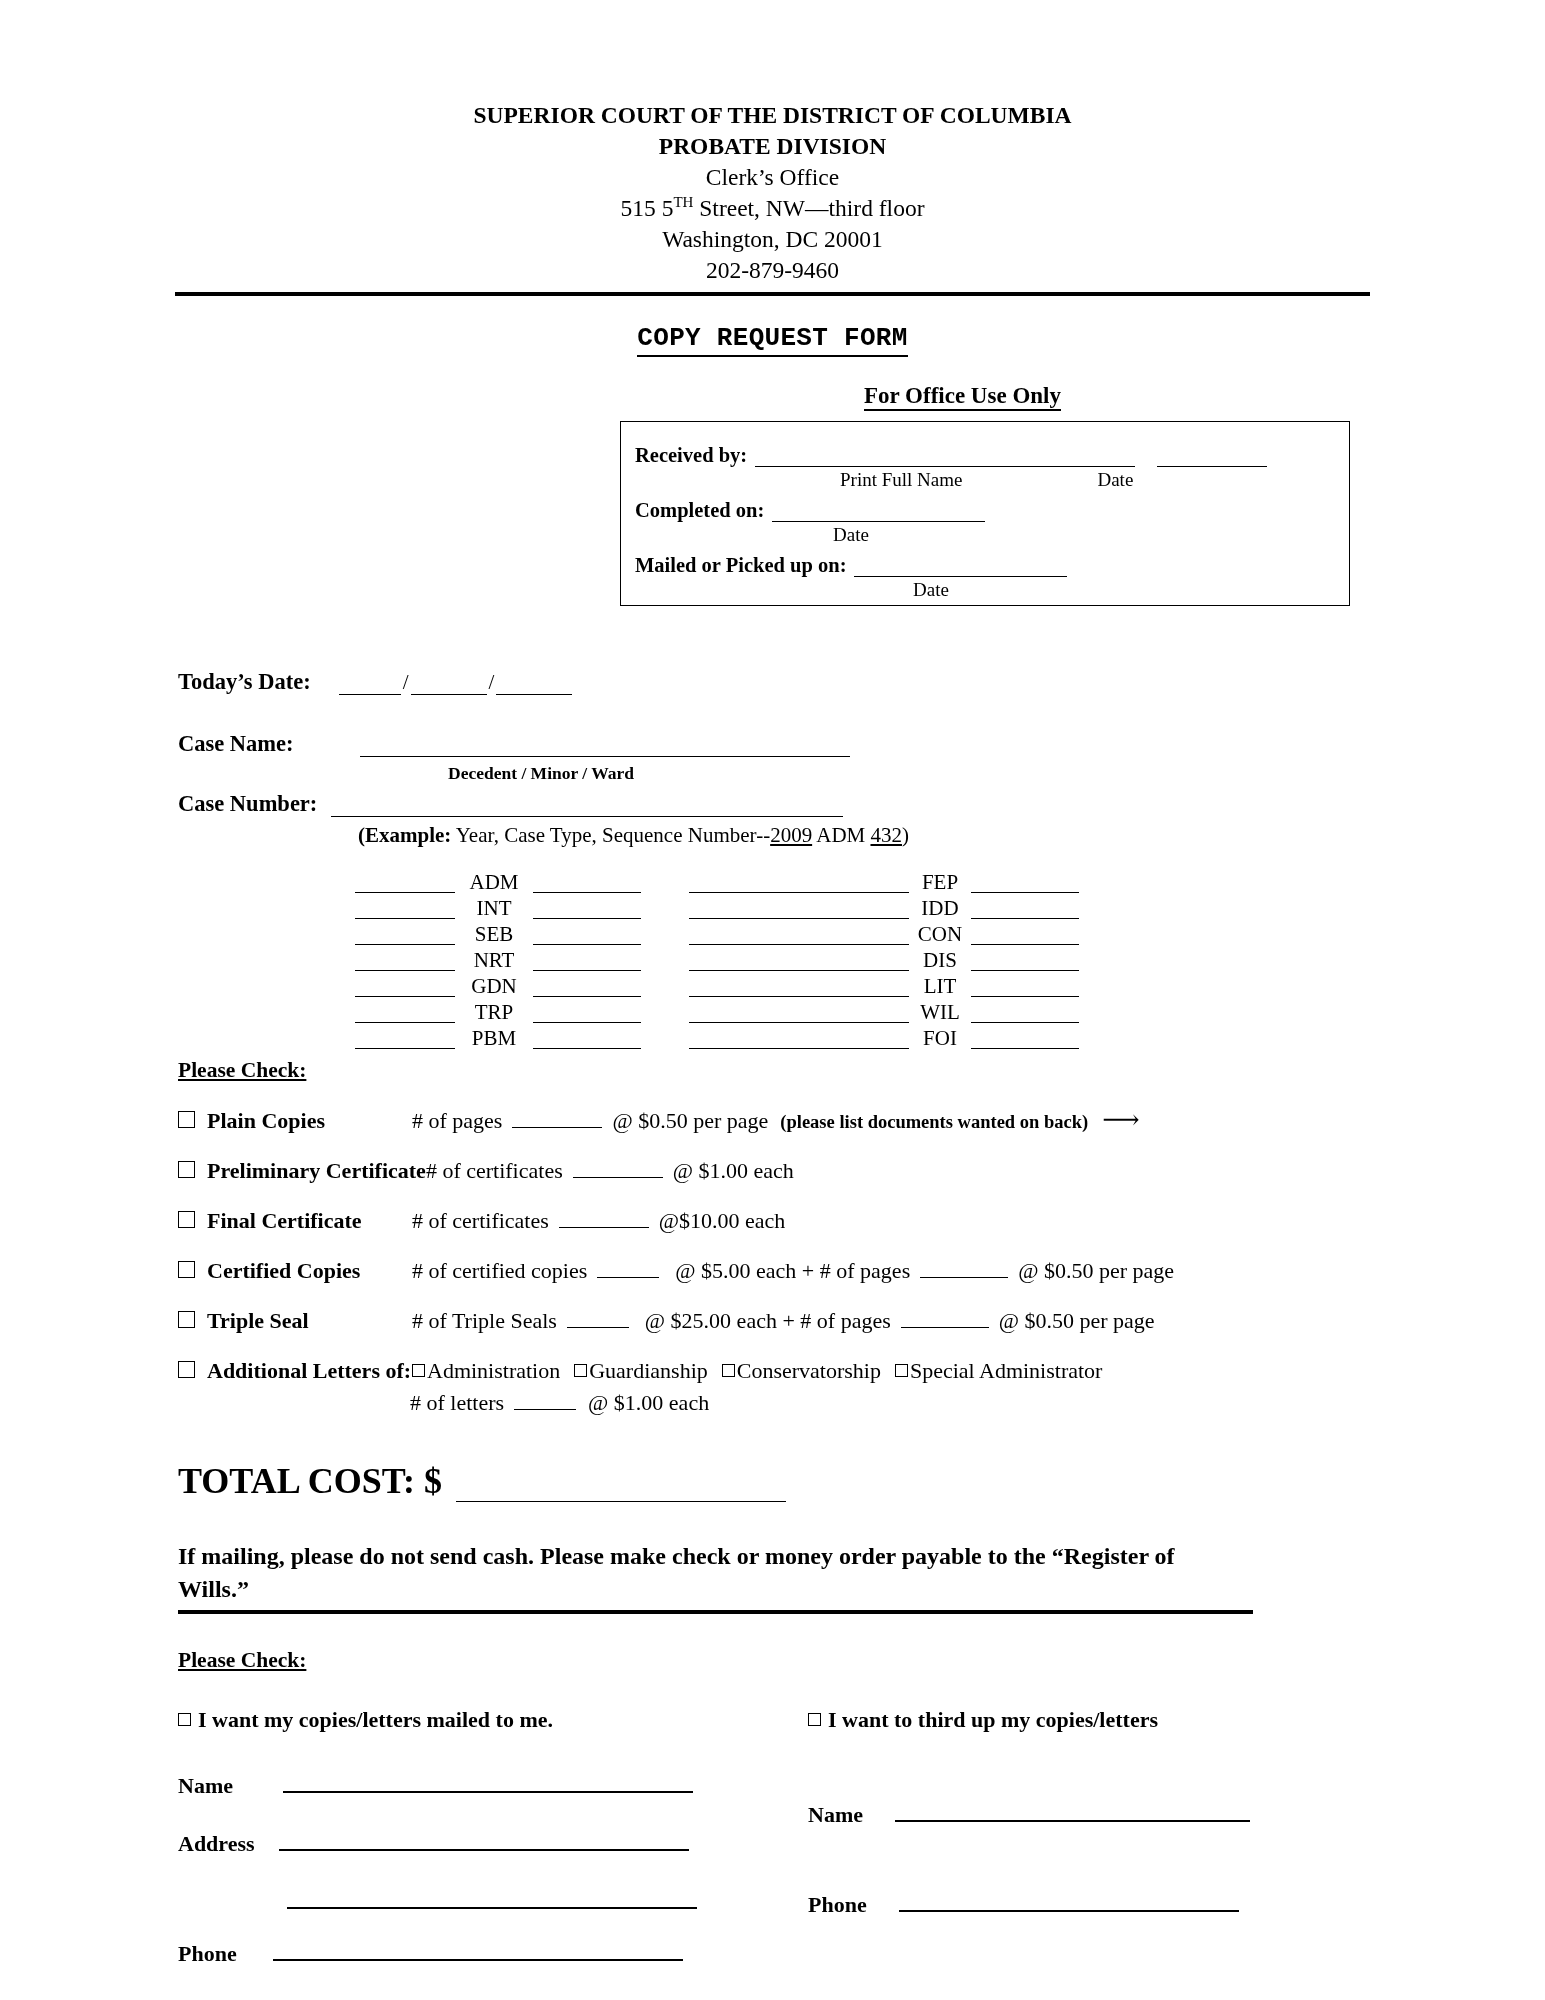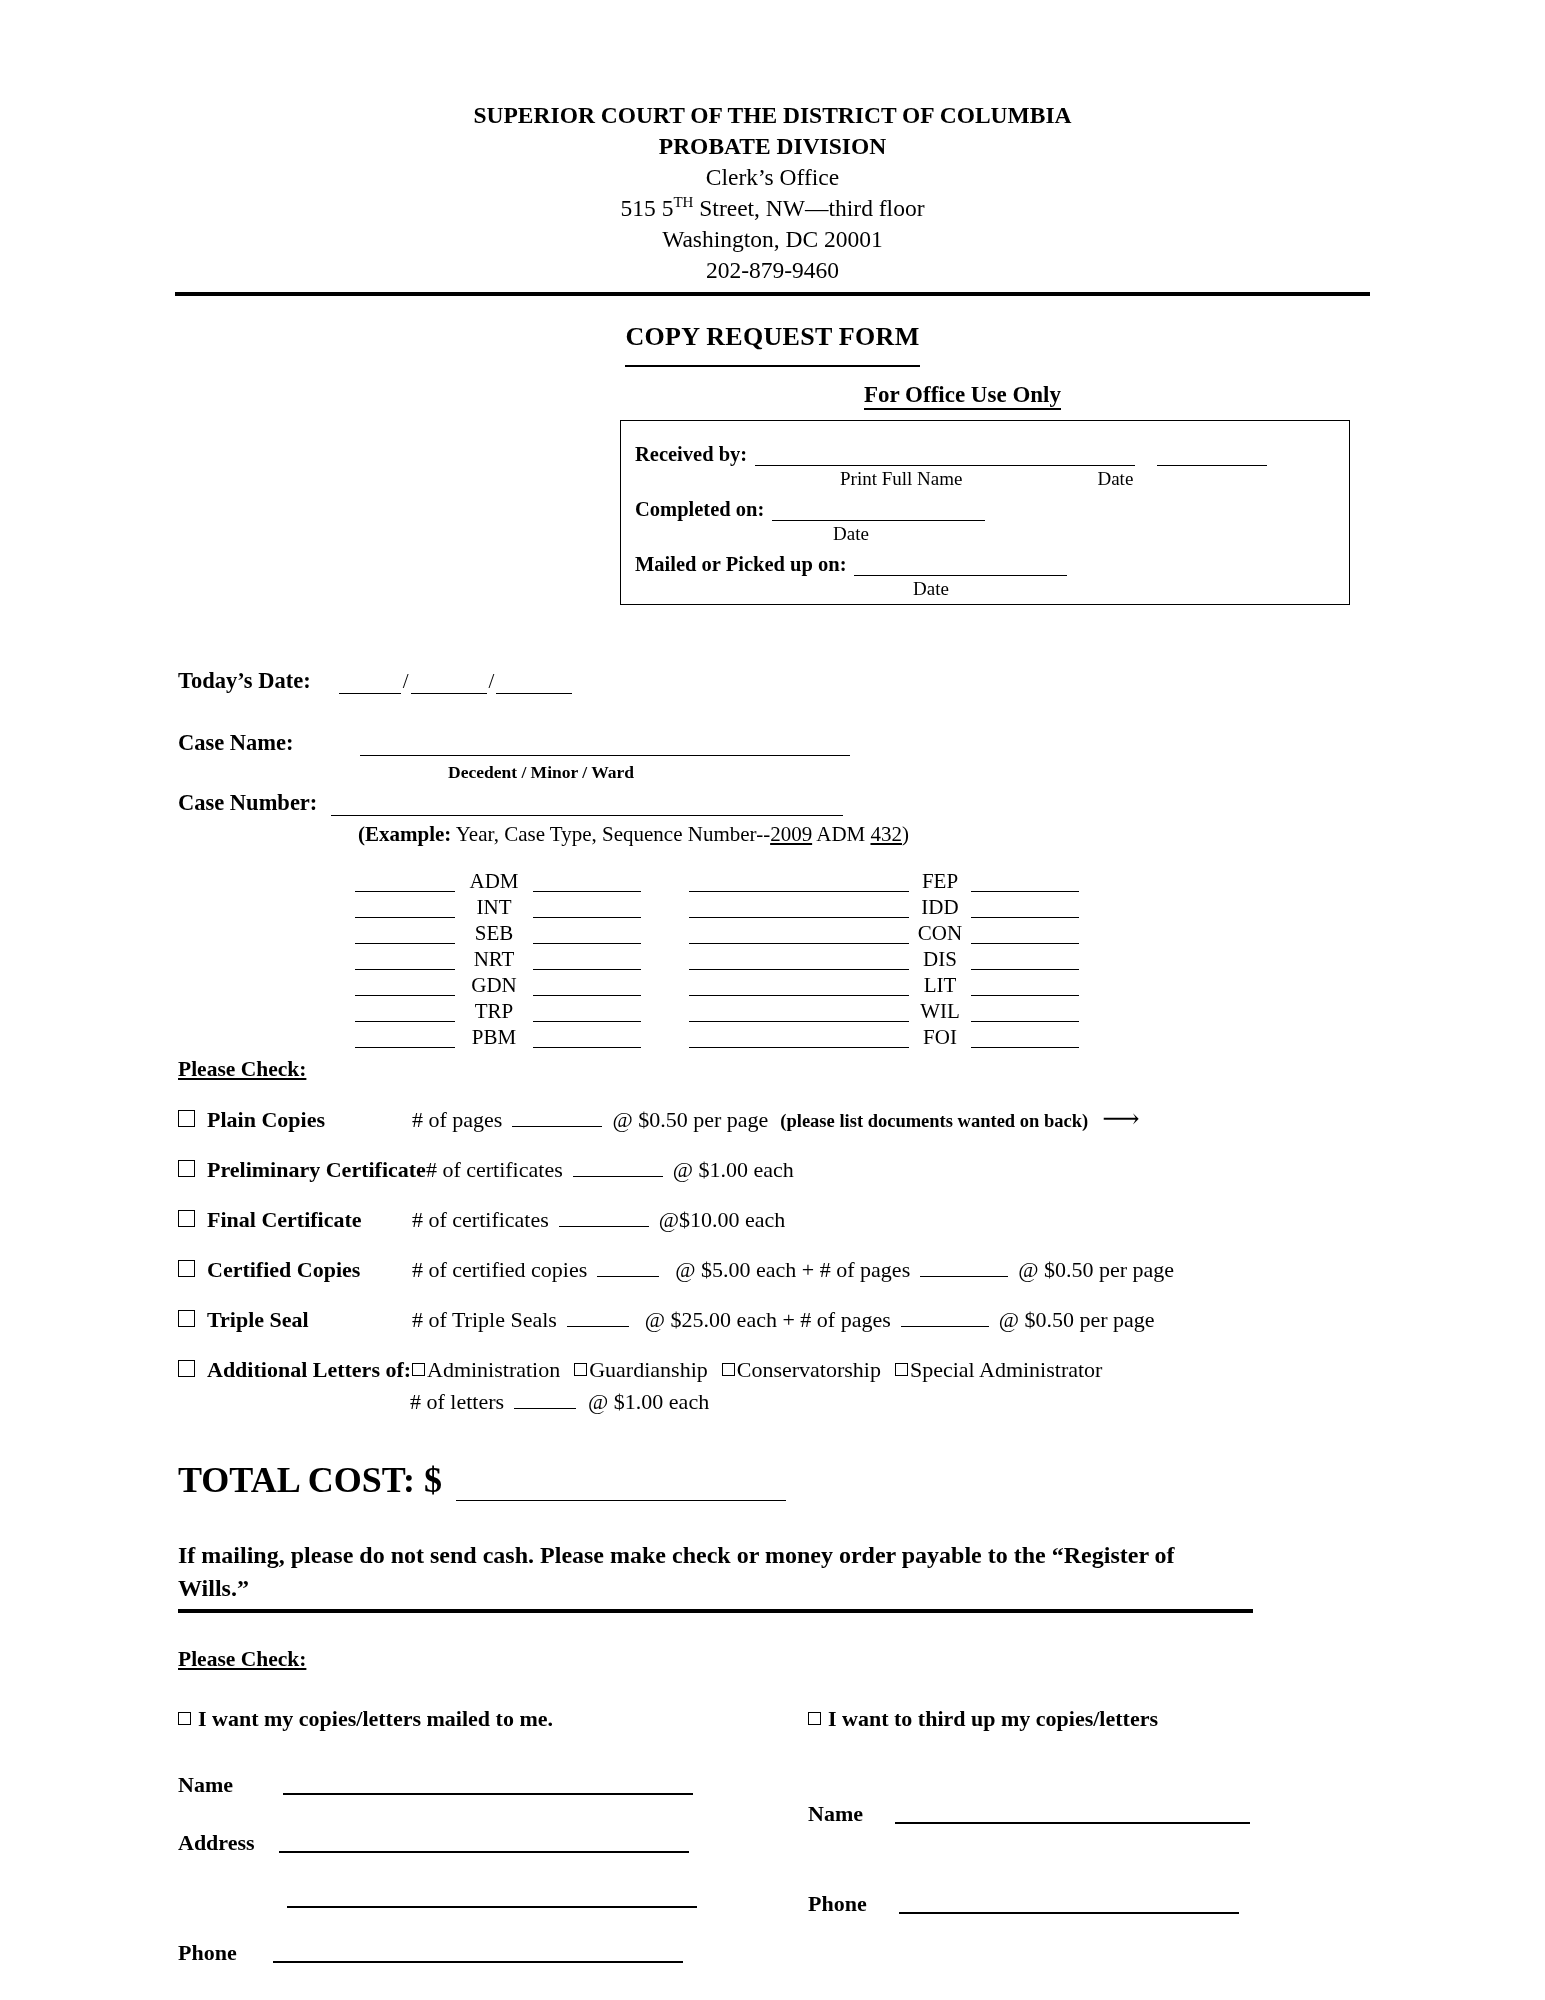--- a/index.html
+++ b/index.html
@@ -47,21 +47,22 @@
   
   .form-title {
     text-align: center;
     font-weight: bold;
     font-size: 26px;
     margin-top: 26px;
     letter-spacing: 0.3px;
   }
   .form-title span {
     border-bottom: 2.5px solid #000;
-    padding-bottom: 14px;
+    padding-bottom: 2px;
+    font-family: Liberation Mono, monospace;
   }
   
   .office-wrap {
     position: relative;
     margin-top: 30px;
   }
   .office-title {
     text-align: center;
     font-weight: bold;
     font-size: 23px;
@@ -206,21 +207,21 @@
   .rule-thick2 {
     border-bottom: 4px solid #000;
     width: 1075px;
   }
   .bottom-grid {
     display: flex;
   }
   .bcol { position: relative; }
   .b-row {
     display: flex;
-    align-items: center;
+    align-items: flex-start;
     white-space: nowrap;
     gap: 10px;
   }
   .b-lbl {
     font-weight: bold;
     font-size: 22px;
   }
   .dbl {
     border-bottom: 2.6px solid #000;
     height: 18px;

